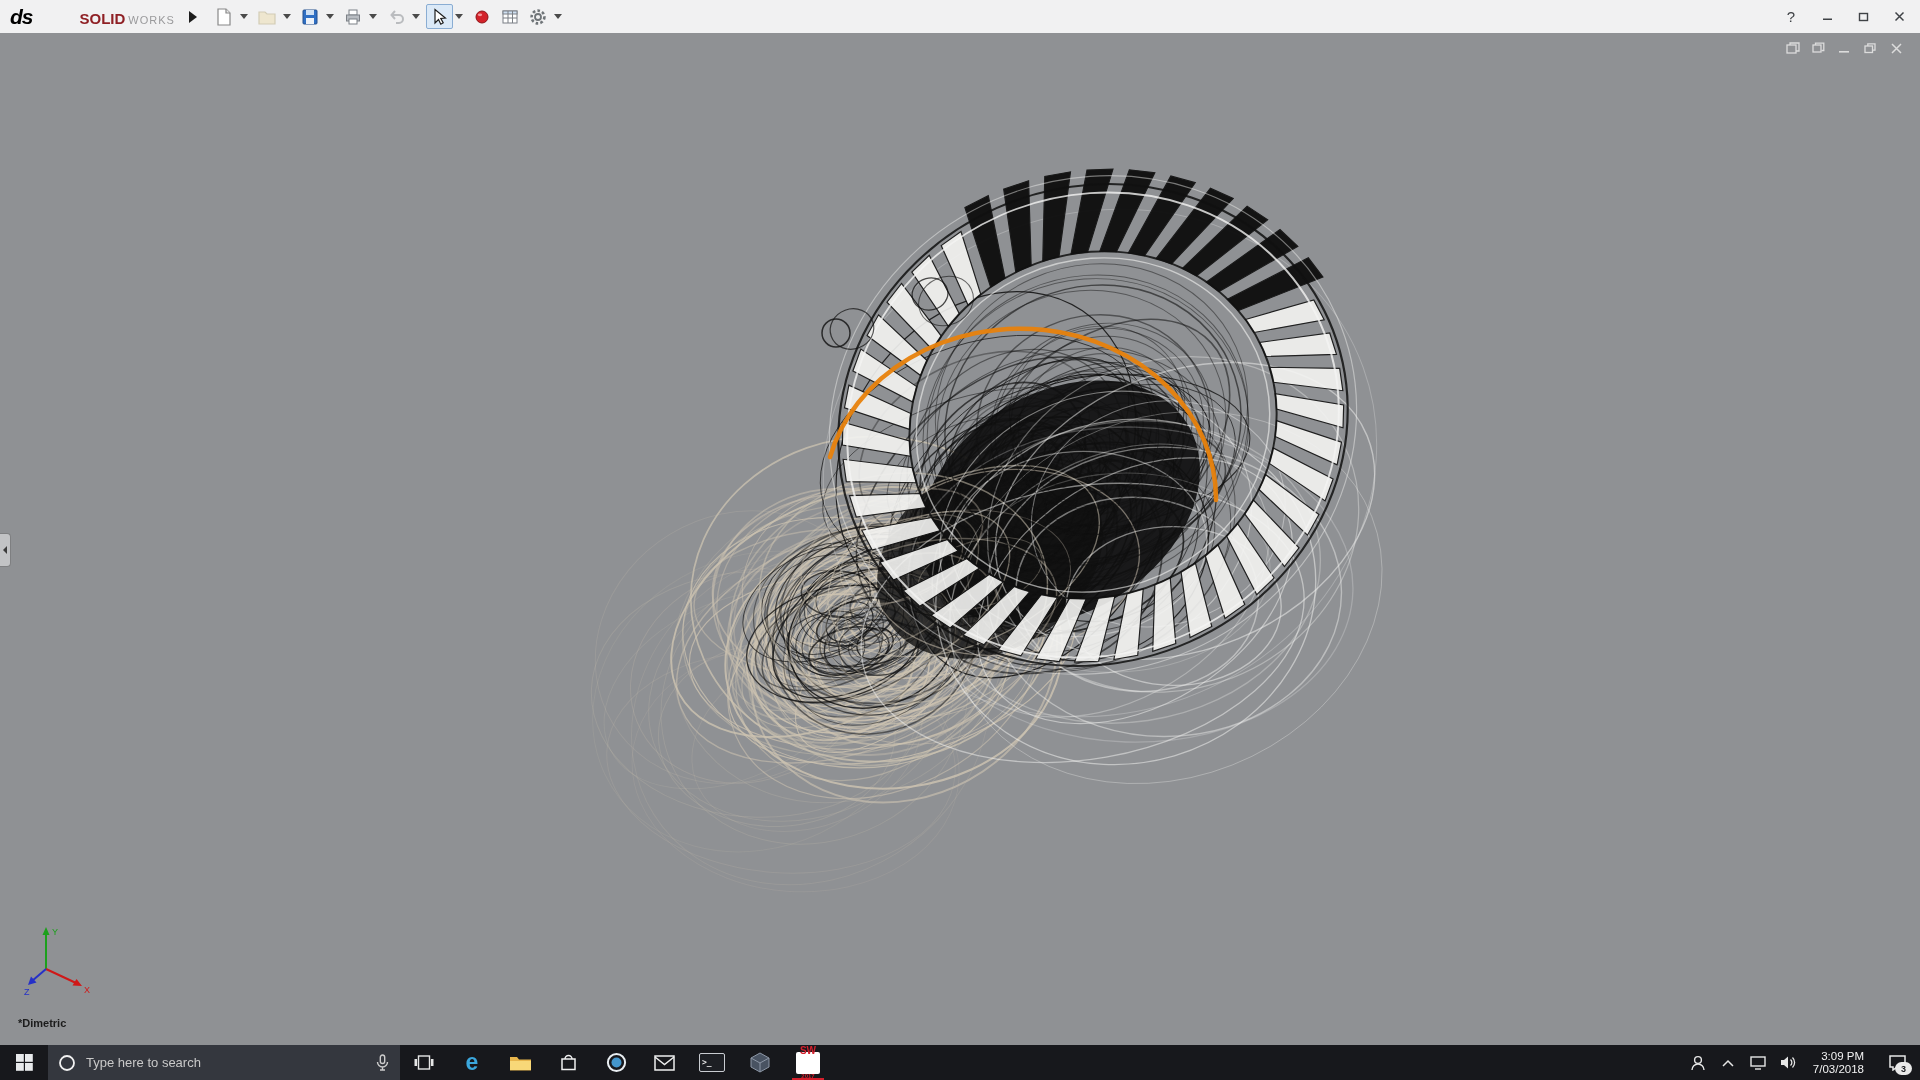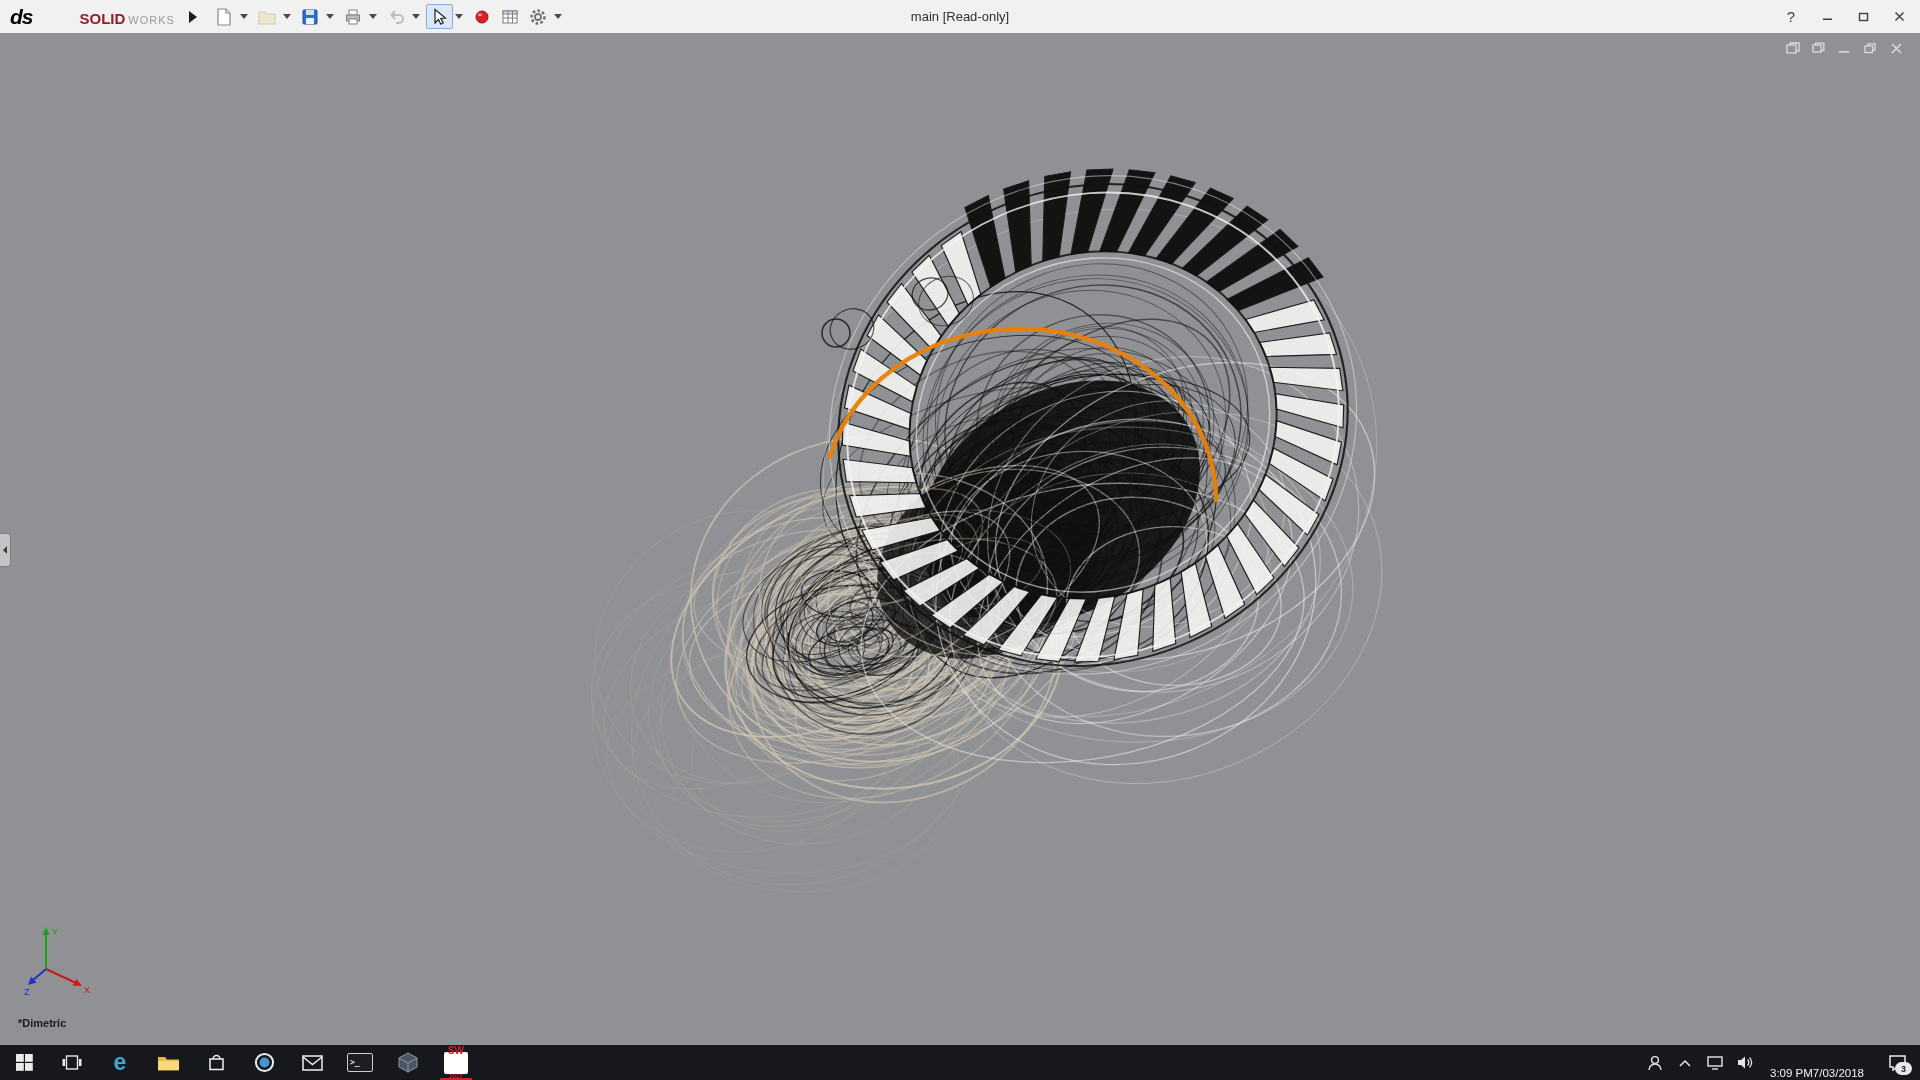--- a/index.html
+++ b/index.html
@@ -48,21 +48,21 @@
     border:none;padding:0;cursor:pointer;position:relative;}
   .tk-btn.start{width:48px;}
   .tk-btn.running:after{content:"";position:absolute;bottom:0;left:8px;right:8px;height:2px;background:#d41f2c;}
   .search-box{width:332px;background:#34373e;display:flex;align-items:center;gap:8px;padding:0 10px;cursor:text;}
   .search-box input{flex:1;background:transparent;border:none;outline:none;color:#c9c9c9;font-size:13px;
     font-family:"Liberation Sans",sans-serif;}
   .search-box input::placeholder{color:#c9c9c9;opacity:1;}
   .tk-spacer{flex:1;}
   .tray{display:flex;align-items:stretch;}
   .tray .tk-btn{width:30px;}
-  .clock{display:flex;flex-direction:row;justify-content:center;align-items:flex-end;
+  .clock{display:flex;flex-direction:column;justify-content:center;align-items:flex-end;
     color:#f2f2f2;font-size:11.5px;line-height:13px;padding:0 10px;background:transparent;border:none;cursor:pointer;}
   .action-center{width:46px;position:relative;}
   .badge{position:absolute;right:8px;bottom:5px;min-width:13px;height:13px;border-radius:7px;
     background:#e9e9e9;color:#17181c;font-size:9px;font-weight:700;display:flex;align-items:center;
     justify-content:center;padding:0 2px;}
   .sw-tile{width:24px;height:22px;background:#fff;border-radius:2px;display:flex;flex-direction:column;
     align-items:center;justify-content:center;line-height:1;gap:17px;}
   .sw-tile .sw{color:#d41f2c;font-weight:800;font-size:10px;}
   .sw-tile .yr{color:#d41f2c;font-size:6px;font-weight:700;}
   .edge-e{color:#3ba7dd;font-size:23px;font-weight:800;font-style:normal;}
@@ -149,21 +149,20 @@
 
       <button class="tb-btn">
         <svg width="20" height="20" viewBox="0 0 20 20">
           <circle cx="10" cy="10" r="6.4" fill="none" stroke="#6f7478" stroke-width="2.6" stroke-dasharray="2.6 2.2"></circle>
           <circle cx="10" cy="10" r="3" fill="none" stroke="#6f7478" stroke-width="1.8"></circle>
         </svg>
       </button>
       <span class="caret"></span>
     </div>
 
-    <div class="doc-title">main [Read-only]</div>
 
     <div class="win-controls">
       <button class="wc-btn">?</button>
       <button class="wc-btn">
         <svg width="13" height="13" viewBox="0 0 13 13">
           <rect x="2" y="8.5" width="9" height="1.5" fill="#3f4246"></rect>
         </svg>
       </button>
       <button class="wc-btn">
         <svg width="13" height="13" viewBox="0 0 13 13">
@@ -552,20 +551,30 @@
   <footer id="taskbar">
     <button class="tk-btn start">
       <svg width="17" height="17" viewBox="0 0 17 17">
         <rect x="0" y="0" width="7.8" height="7.8" fill="#e8eaec"></rect>
         <rect x="9" y="0" width="7.8" height="7.8" fill="#e8eaec"></rect>
         <rect x="0" y="9" width="7.8" height="7.8" fill="#e8eaec"></rect>
         <rect x="9" y="9" width="7.8" height="7.8" fill="#e8eaec"></rect>
       </svg>
     </button>
 
+    <div class="search-box">
+      <svg width="18" height="18" viewBox="0 0 18 18">
+        <circle cx="9" cy="9" r="7" fill="none" stroke="#f2f2f2" stroke-width="1.8"></circle>
+      </svg>
+      <input type="text" placeholder="Type here to search" style="">
+      <svg width="15" height="17" viewBox="0 0 15 17">
+        <rect x="5.3" y="1" width="4.4" height="8.5" rx="2.2" fill="none" stroke="#cccccc" stroke-width="1.4"></rect>
+        <path d="M2.5 8 a5 5 0 0 0 10 0 M7.5 13v3 M5 16h5" fill="none" stroke="#cccccc" stroke-width="1.4"></path>
+      </svg>
+    </div>
 
     <button class="tk-btn">
       <svg width="20" height="17" viewBox="0 0 20 17">
         <rect x="4.5" y="2" width="11" height="13" fill="none" stroke="#e6e6e6" stroke-width="1.4"></rect>
         <rect x="0.5" y="5" width="2.6" height="7" fill="#e6e6e6"></rect>
         <rect x="16.9" y="5" width="2.6" height="7" fill="#e6e6e6"></rect>
       </svg>
     </button>
 
     <button class="tk-btn">

